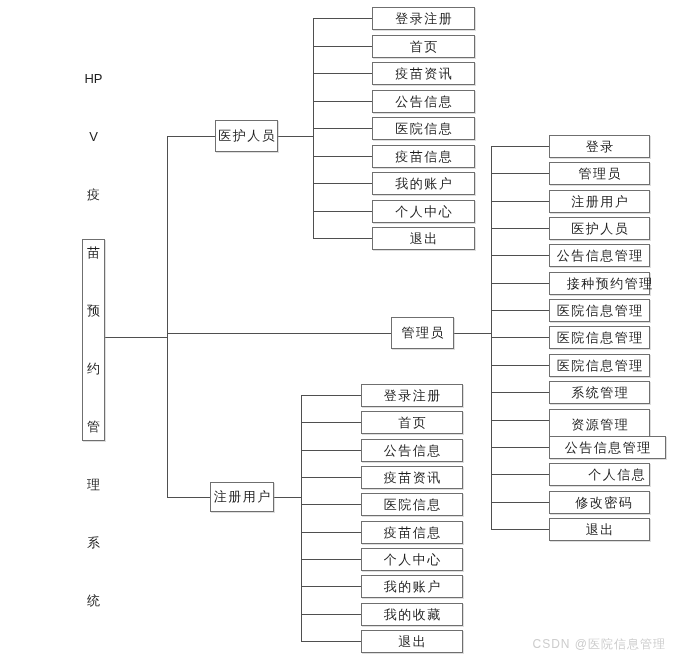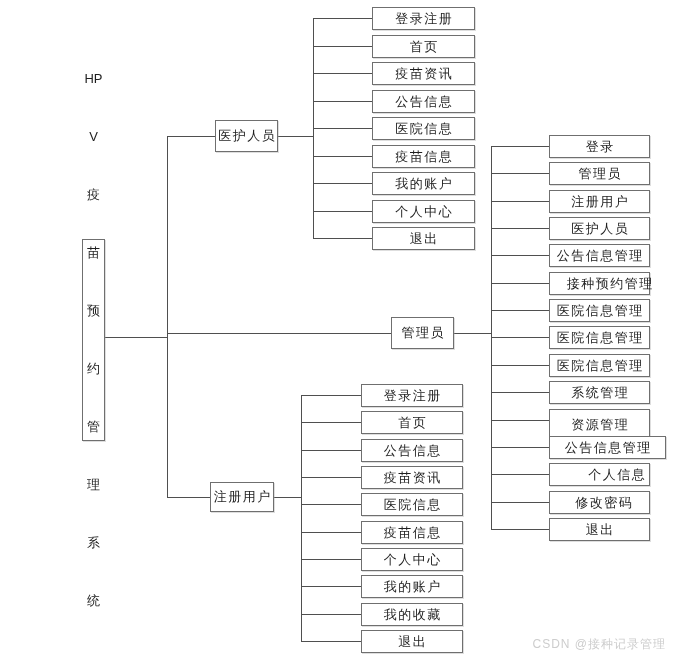--- a/index.html
+++ b/index.html
@@ -148,14 +148,14 @@
       <div class="node" style="left: 361px; top: 411px; width: 102px; height: 23px;">首页</div>
       <div class="node" style="left: 361px; top: 439px; width: 102px; height: 23px;">公告信息</div>
       <div class="node" style="left: 361px; top: 466px; width: 102px; height: 23px;">疫苗资讯</div>
       <div class="node" style="left: 361px; top: 493px; width: 102px; height: 23px;">医院信息</div>
       <div class="node" style="left: 361px; top: 521px; width: 102px; height: 23px;">疫苗信息</div>
       <div class="node" style="left: 361px; top: 548px; width: 102px; height: 23px;">个人中心</div>
       <div class="node" style="left: 361px; top: 575px; width: 102px; height: 23px;">我的账户</div>
       <div class="node" style="left: 361px; top: 603px; width: 102px; height: 23px; text-align: center;">我的收藏</div>
       <div class="node" style="left: 361px; top: 630px; width: 102px; height: 23px;">退出</div>
     </div>
-  <div class="watermark" style="top:636px; right:11px;">CSDN @接种记录管理</div>
+  <div class="watermark" style="top:636px; right:11px;">CSDN @医院信息管理</div>
 </div>
 
 </body></html>

